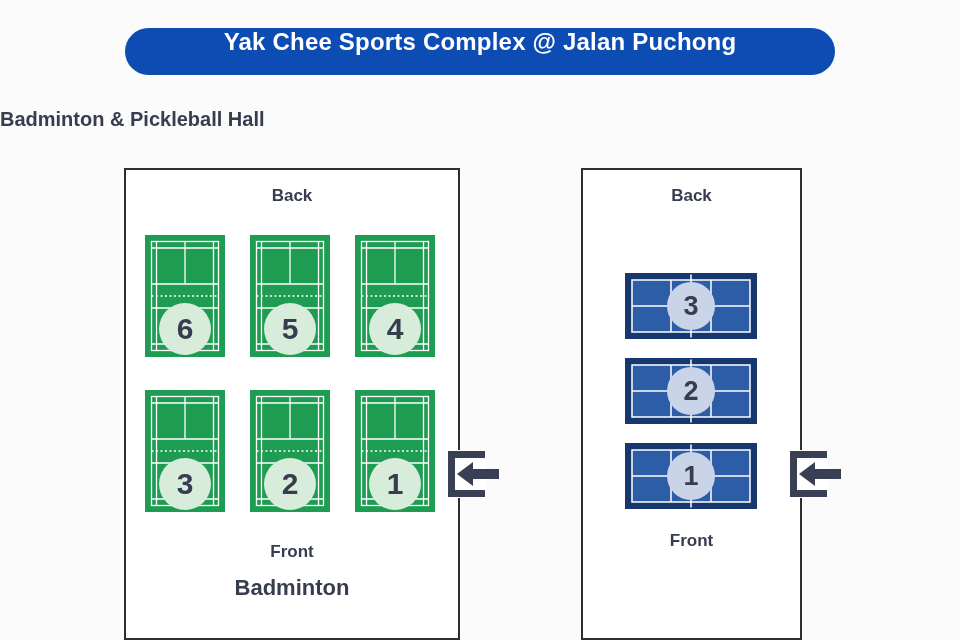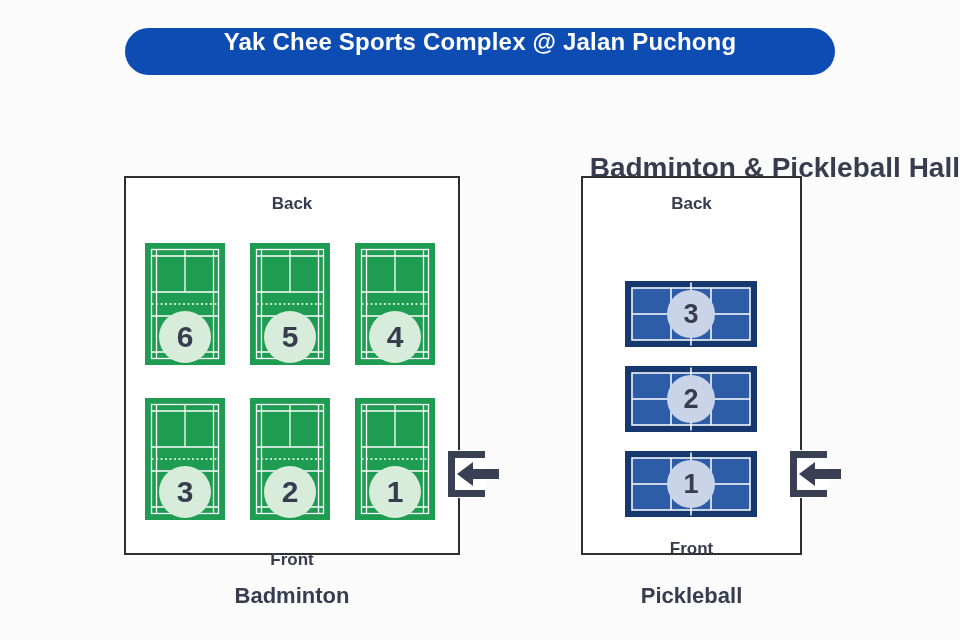--- a/index.html
+++ b/index.html
@@ -14,26 +14,26 @@
   .canvas{position:relative;width:960px;height:640px;background:var(--page-bg);overflow:hidden;}
 
   .header-pill{
     position:absolute;left:125px;top:28px;width:710px;height:47px;
     background:var(--header-bg);border-radius:24px;
     display:flex;align-items:flex-start;justify-content:center;
   }
   .header-pill span{color:var(--header-text);font-size:24px;font-weight:bold;letter-spacing:.2px;}
 
   .page-title{
-    position:absolute;left:0;top:108px;width:960px;text-align:right;
-    font-size:28px;font-weight:bold;color:var(--text);margin-top:44px;
+    position:absolute;left:0;top:108px;width:960px;text-align:left;
+    font-size:20px;font-weight:bold;color:var(--text);
   }
 
   .hall{
-    position:absolute;top:176px;height:379px;background:var(--box-bg);
+    position:absolute;top:168px;height:472px;background:var(--box-bg);
     border:2px solid var(--box-border);
   }
   .hall-badminton{left:124px;width:336px;}
   .hall-pickleball{left:581px;width:221px;}
 
   .back-label,.front-label,.hall-name{
     position:absolute;left:0;width:100%;text-align:center;font-weight:bold;color:var(--text);
   }
   .back-label{top:16px;font-size:17px;}
   .front-label{font-size:17px;}
@@ -259,21 +259,20 @@
         <line x1="7" y1="33" x2="46" y2="33"></line>
         <line x1="86" y1="33" x2="125" y2="33"></line>
       </g>
     </svg>
     <div class="badge">
       <span class="badge-num">1</span>
     </div>
   </div>
 </div>
     <div class="front-label">Front</div>
-    <div class="hall-name">Pickleball</div>
   </section>
 
   <svg class="entrance entrance-badminton" viewBox="0 0 54 48">
     <rect x="0" y="0" width="40" height="48" fill="var(--box-bg)"></rect>
     <path d="M2,1 h37 v7 h-30 v32 h30 v7 h-37 z" fill="var(--icon)"></path>
     <path d="M11,24 L27,12 v7 h26 v10 h-26 v7 z" fill="var(--icon)"></path>
   </svg>
 
   <svg class="entrance entrance-pickleball" viewBox="0 0 54 48">
     <rect x="0" y="0" width="40" height="48" fill="var(--box-bg)"></rect>

